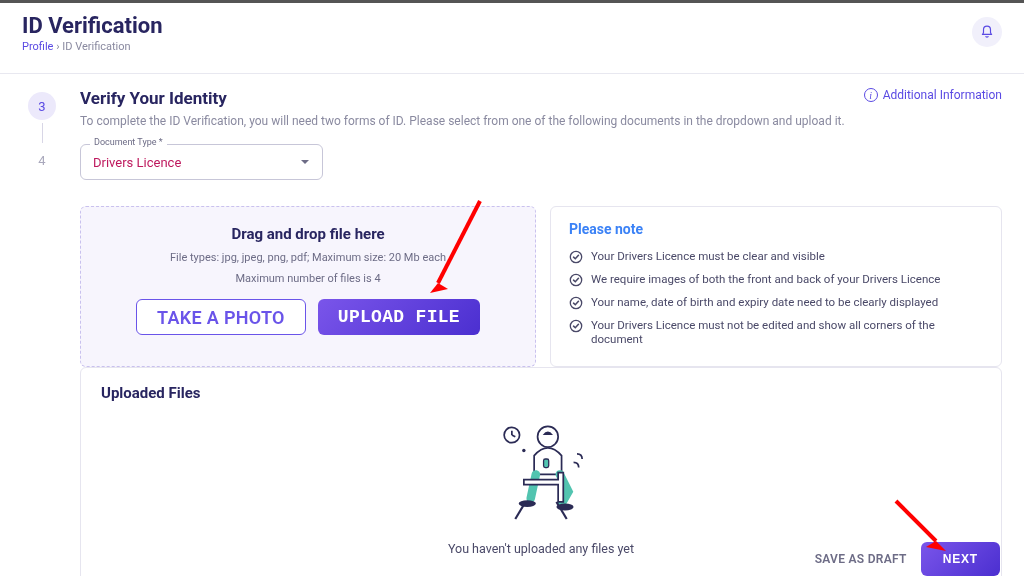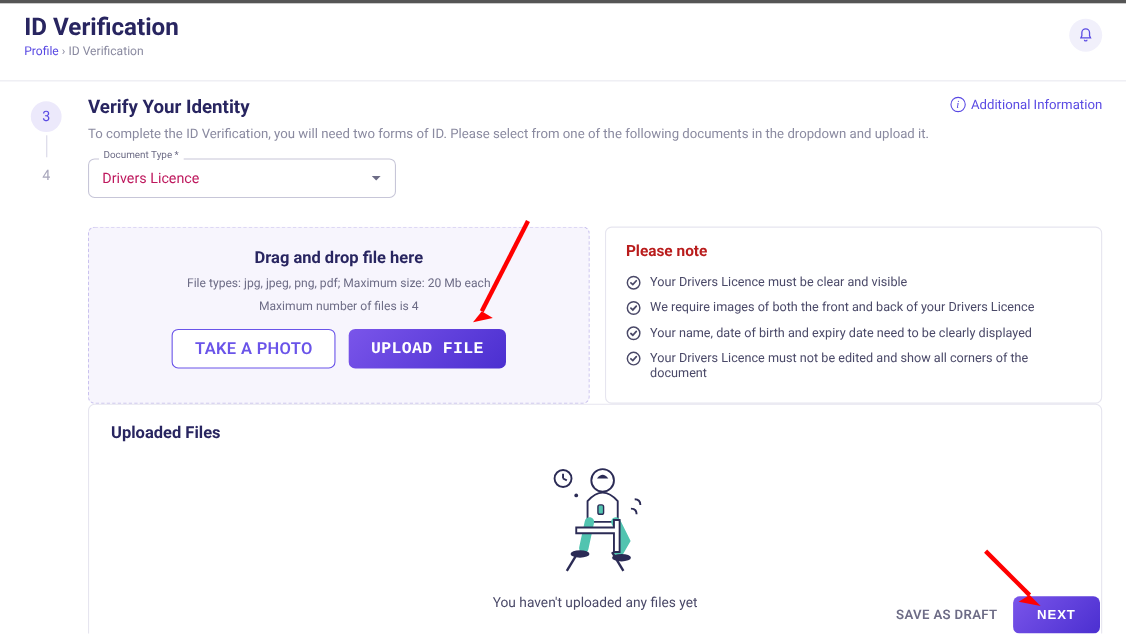--- a/index.html
+++ b/index.html
@@ -76,21 +76,21 @@
   }
   .add-info .ic {
     width:14px; height:14px; border:1.5px solid #5a4ae3; border-radius:50%;
     display:inline-flex; align-items:center; justify-content:center;
     font-size:10px; font-family: Georgia, serif; font-style:italic;
   }
 
   .select-wrap {
     position:relative;
     margin-top:16px;
-    width:280px;
+    width:243px;
   }
   .select-label {
     position:absolute; top:-7px; left:10px; background:#fff; padding:0 4px;
     font-size:9px; color:#6d6c86;
   }
   .select-box {
     width:100%; height:36px; border:1px solid #c7c6d8; border-radius:6px;
     padding: 0 12px; display:flex; align-items:center; justify-content:space-between;
     font-size:13px; color:#be185d; cursor:pointer;
   }
@@ -104,36 +104,36 @@
     background:#f7f5fd;
     border:1px dashed #c9c1ee;
     border-radius:6px;
     padding:18px 20px 20px 20px;
     text-align:center;
   }
   .dz-title { font-size:15px; font-weight:700; color:#282560; }
   .dz-line { font-size:11px; color:#6d6c86; margin-top:8px; }
   .dz-buttons { display:flex; gap:12px; justify-content:center; margin-top:14px; }
   .btn {
-    height:36px; padding:0 20px; border-radius:6px; font-size:15px; font-weight:600;
+    height:36px; padding:0 20px; border-radius:6px; font-size:18px; font-weight:600;
     display:inline-flex; align-items:center; justify-content:center; cursor:pointer;
     letter-spacing:.3px;
   }
   .btn-outline { border:1.5px solid #6a54e9; color:#6a54e9; background:#fff; }
   .btn-primary {
     border:none; color:#fff;
     background: linear-gradient(135deg,#7a55ea,#4b2fd0);
     font-family: Liberation Mono, monospace;
   }
 
   .note-card {
     flex:1;
     border:1px solid #e6e5ef; border-radius:6px; padding:14px 18px 16px 18px;
   }
-  .note-title { font-size:14px; font-weight:700; color:#b91c1c; margin-bottom:8px; }
+  .note-title { font-size:14px; font-weight:700; color:#3b82f6; margin-bottom:8px; }
   .note-list { list-style:none; }
   .note-list li {
     font-size:11.5px; color:#4a4968; display:flex; align-items:flex-start; gap:8px;
     padding:4px 0;
   }
   .check-ic {
     width:14px; height:14px; flex-shrink:0; margin-top:1px;
   }
   .check-ic circle { fill:none; stroke:#4a4968; stroke-width:1.5; }
   .check-ic path { fill:none; stroke:#4a4968; stroke-width:1.8; stroke-linecap:round; }

